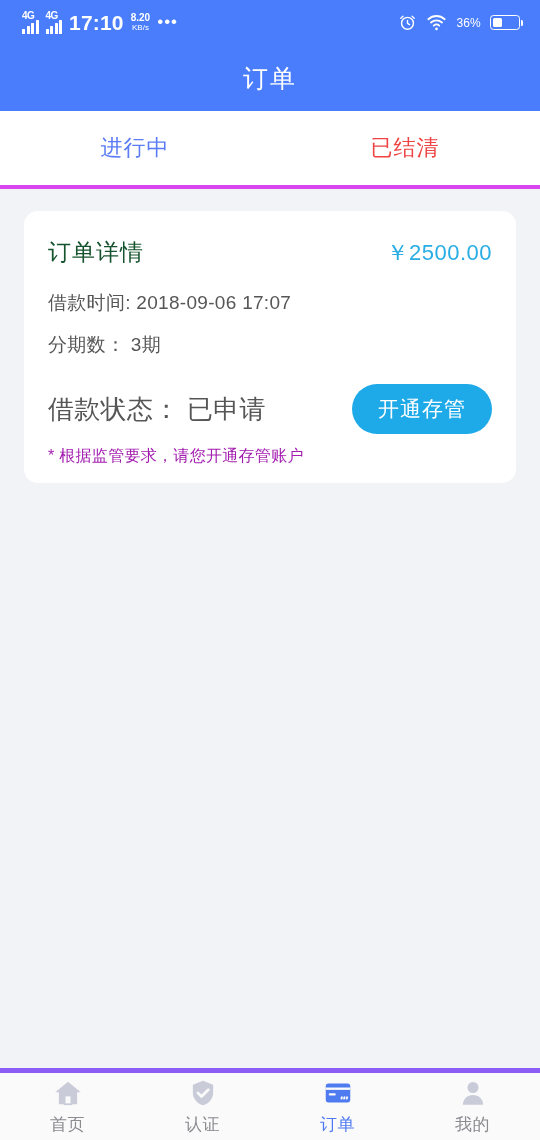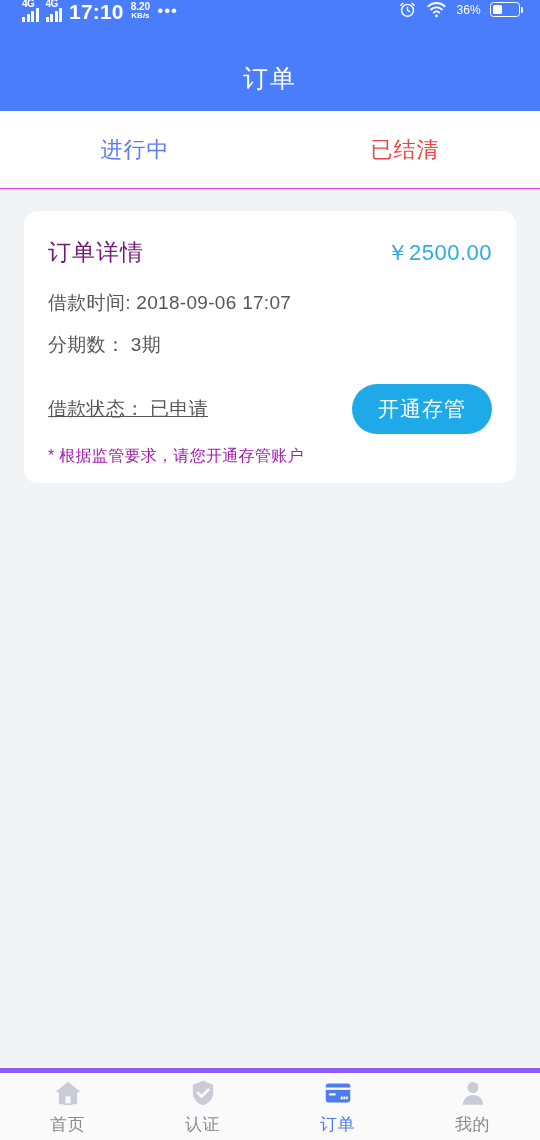--- a/index.html
+++ b/index.html
@@ -8,38 +8,38 @@
     font-family:"Liberation Sans","DejaVu Sans",sans-serif;
     background:#f2f3f7;
     position:relative;
     overflow:hidden;
     -webkit-font-smoothing:antialiased;
   }
 
   
   .statusbar{
     height:45px; background:#4a7dfc; color:#ffffff;
-    display:flex; align-items:flex-start; justify-content:space-between;
+    display:flex; align-items:center; justify-content:space-between;
     padding:0 20px 0 22px;
   }
   .sb-left{ display:flex; align-items:center; gap:7px; }
   .sb-right{ display:flex; align-items:center; gap:9px; }
 
   .signal{ display:flex; align-items:flex-end; gap:1.5px; position:relative; padding-top:8px;}
   .signal .g{
     position:absolute; top:-1px; left:0; font-size:10px; font-weight:bold;
     letter-spacing:-0.5px; line-height:1;
   }
   .signal .b{ width:3px; background:#fff; border-radius:0.5px; }
   .signal .b1{height:5px} .signal .b2{height:8px} .signal .b3{height:11px} .signal .b4{height:14px}
 
   .sb-time{ font-size:21px; font-weight:700; letter-spacing:0.2px; line-height:1; }
   .sb-net{ display:flex; flex-direction:column; align-items:center; line-height:1.05; }
   .sb-net .n1{ font-size:10px; font-weight:600; }
-  .sb-net .n2{ font-size:8px; font-weight:700; }
+  .sb-net .n2{ font-size:8px; font-weight:400; }
   .sb-dots{ font-size:17px; letter-spacing:1px; line-height:0.6; }
 
   .sb-pct{ font-size:12px; font-weight:500; letter-spacing:0.2px; }
   .batt{
     width:30px; height:15px; border:1.8px solid #ffffff; border-radius:3.5px;
     position:relative; display:flex; align-items:center; padding:1.8px;
   }
   .batt::after{
     content:""; position:absolute; right:-4px; top:4px; width:2.5px; height:6px;
     background:#ffffff; border-radius:0 1.5px 1.5px 0;
@@ -49,49 +49,49 @@
   
   .header{
     height:66px; background:#4a7dfc; color:#fff;
     display:flex; align-items:center; justify-content:center;
   }
   .header .title{ font-size:25px; letter-spacing:2px; font-weight:400; }
 
   
   .tabs{
     height:78px; background:#ffffff; display:flex;
-    border-bottom:1px solid #d946ef;
+    border-bottom:4px solid #d946ef;
   }
   .tab{
     flex:1; display:flex; align-items:center; justify-content:center;
     font-size:22px; color:#ef4444; letter-spacing:1px; cursor:pointer;
   }
   .tab.active{ color:#5b7cf5; }
 
   
   .content{ padding:22px 24px 0 24px; }
   .card{
     background:#ffffff; border-radius:14px;
     padding:26px 24px 16px 24px;
     position:relative;
   }
   .card-top{
     display:flex; align-items:baseline; justify-content:space-between;
     margin-bottom:22px;
   }
-  .card-title{ font-size:23px; color:#701a75; letter-spacing:1px; }
+  .card-title{ font-size:23px; color:#14532d; letter-spacing:1px; }
   .card-amount{ font-size:22px; color:#29ade4; letter-spacing:0.5px; }
 
   .row{ font-size:19px; color:#565656; margin-bottom:16px; letter-spacing:0.3px; }
 
   .status-line{
     display:flex; align-items:center; justify-content:space-between;
     margin-top:26px;
   }
-  .status-text{ font-size:19px; color:#565656; letter-spacing:0.3px;text-decoration:underline; }
+  .status-text{ font-size:26px; color:#565656; letter-spacing:0.3px; }
   .cta{
     background:#1eaae8; color:#ffffff; border:none;
     font-family:inherit; font-size:21px; letter-spacing:1px;
     padding:11px 26px; border-radius:26px; cursor:pointer;
   }
   .note{
     margin-top:12px; text-align:left;
     font-size:16px; color:#a21caf; letter-spacing:0.3px;
   }
 

